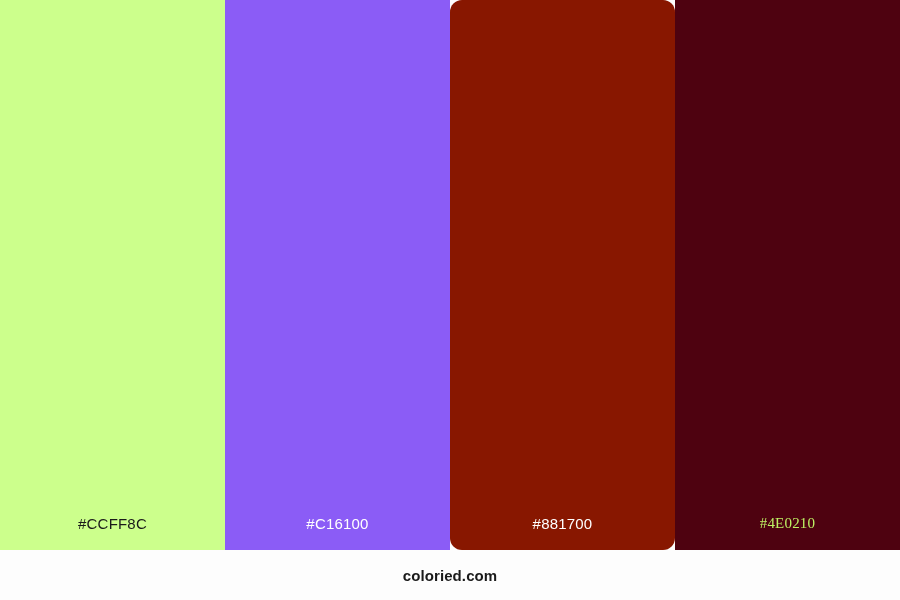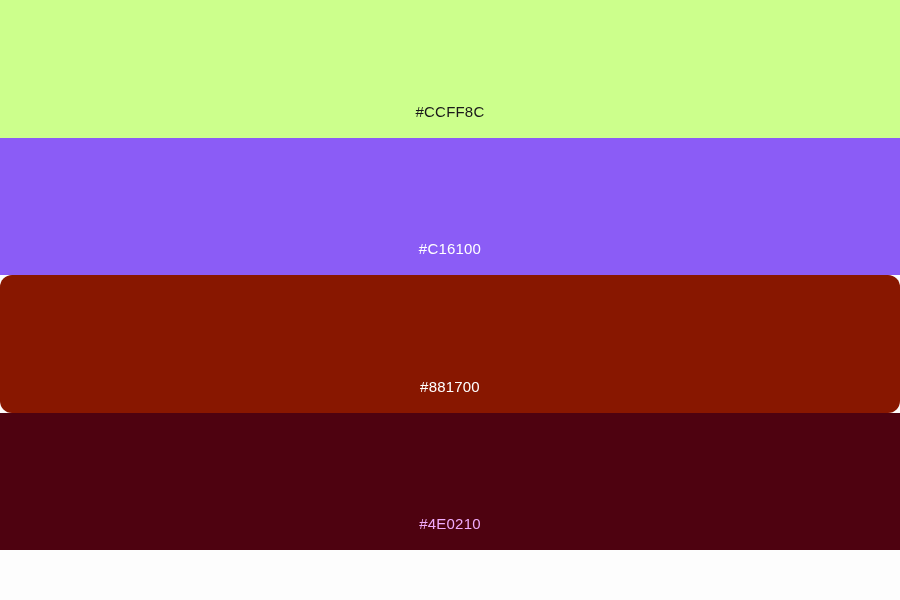--- a/index.html
+++ b/index.html
@@ -21,21 +21,21 @@
     height: 600px;
     display: flex;
     flex-direction: column;
     background: #FDFDFD;
   }
 
   #swatch-strip {
     width: 900px;
     height: 550px;
     display: flex;
-    flex-direction: column;
+    flex-direction: row;
   }
 
   .swatch {
     flex: 1 1 180px;
     height: 550px;
     position: relative;
     display: flex;
     align-items: flex-end;
     justify-content: center;
   }
@@ -88,19 +88,22 @@
 
     <div class="swatch" style="background-color: #8b5cf6;">
       <span class="swatch-label label-light" style="color: rgb(255, 255, 255);">#C16100</span>
     </div>
 
     <div class="swatch" style="background-color: rgb(136, 23, 0); border-radius: 12px;">
       <span class="swatch-label label-light" style="color: rgb(255, 255, 255);">#881700</span>
     </div>
 
     <div class="swatch" style="background-color: rgb(78, 2, 16);">
-      <span class="swatch-label label-light" style="color: #f0abfc;">#4E0210</span>
+      <span class="swatch-label label-light" style="color: #bef264; font-family: Liberation Serif, serif;">#4E0210</span>
     </div>
 
   </div>
 
+  <div id="footer-bar" style="background-color: rgb(253, 253, 253);">
+    <span id="footer-brand">coloried.com</span>
+  </div>
 
 </div>
 
 </body></html>

